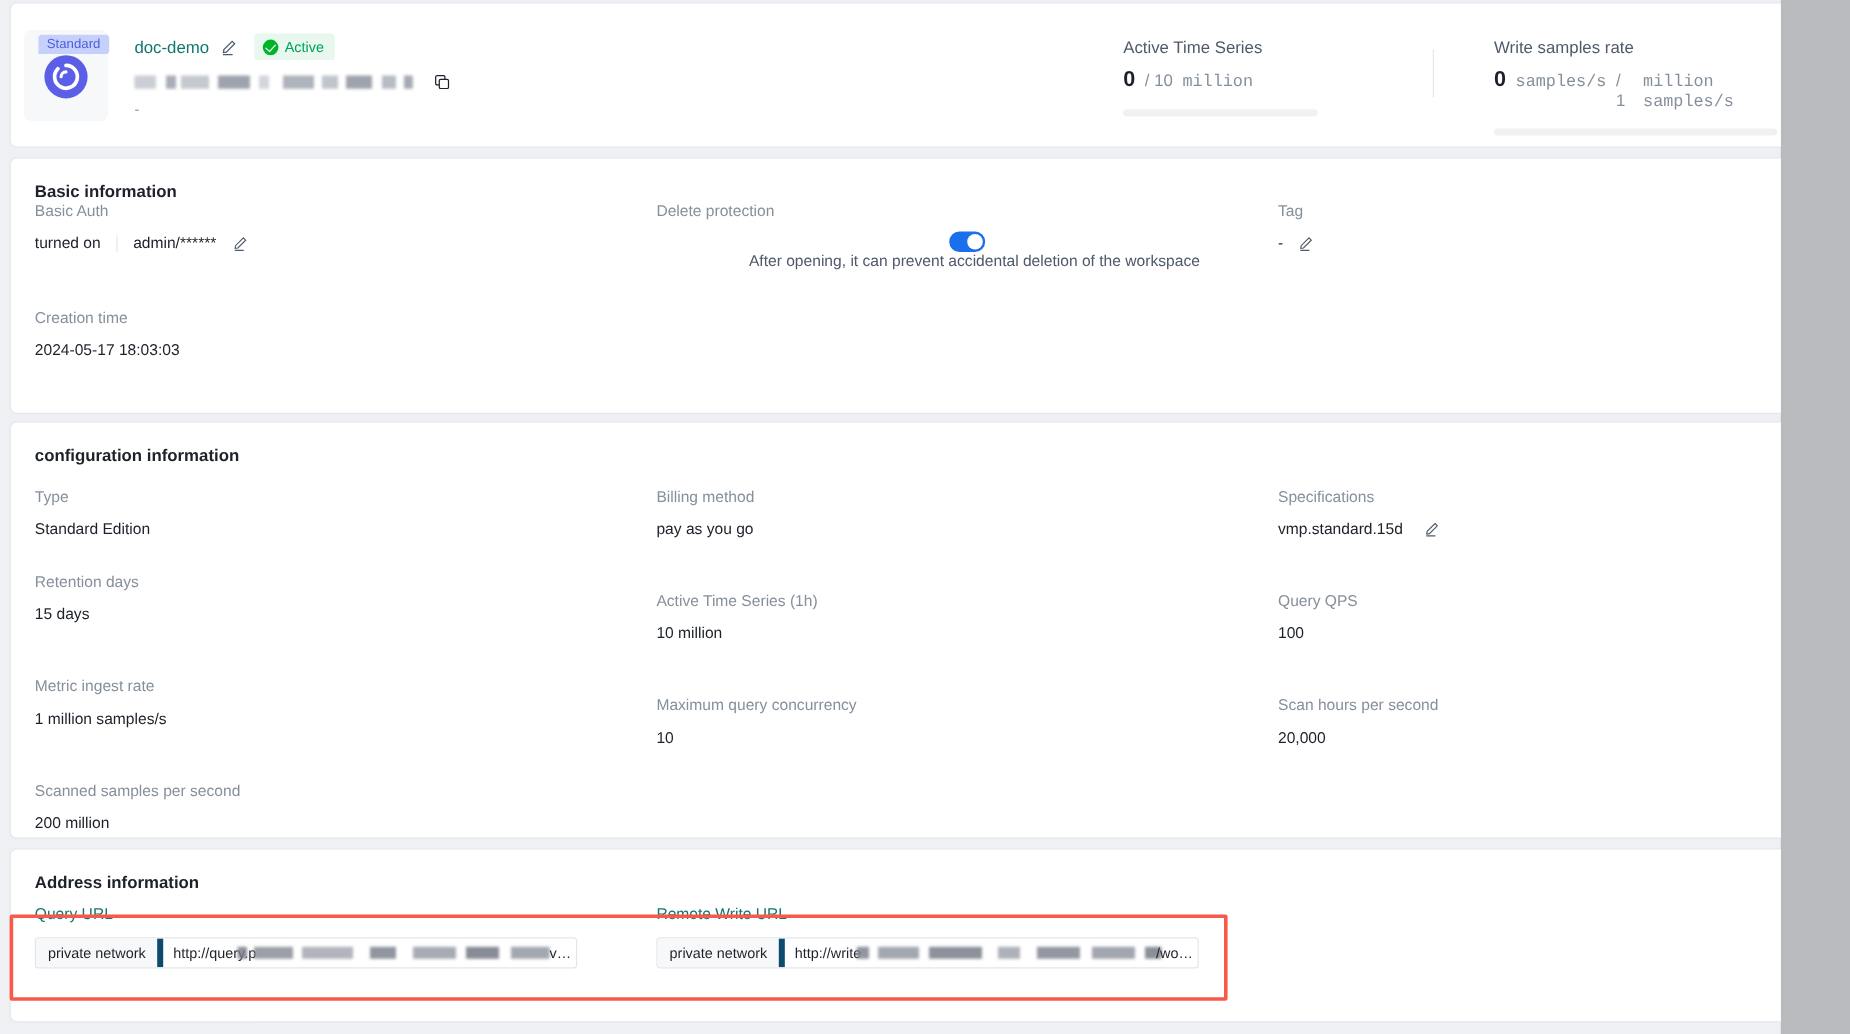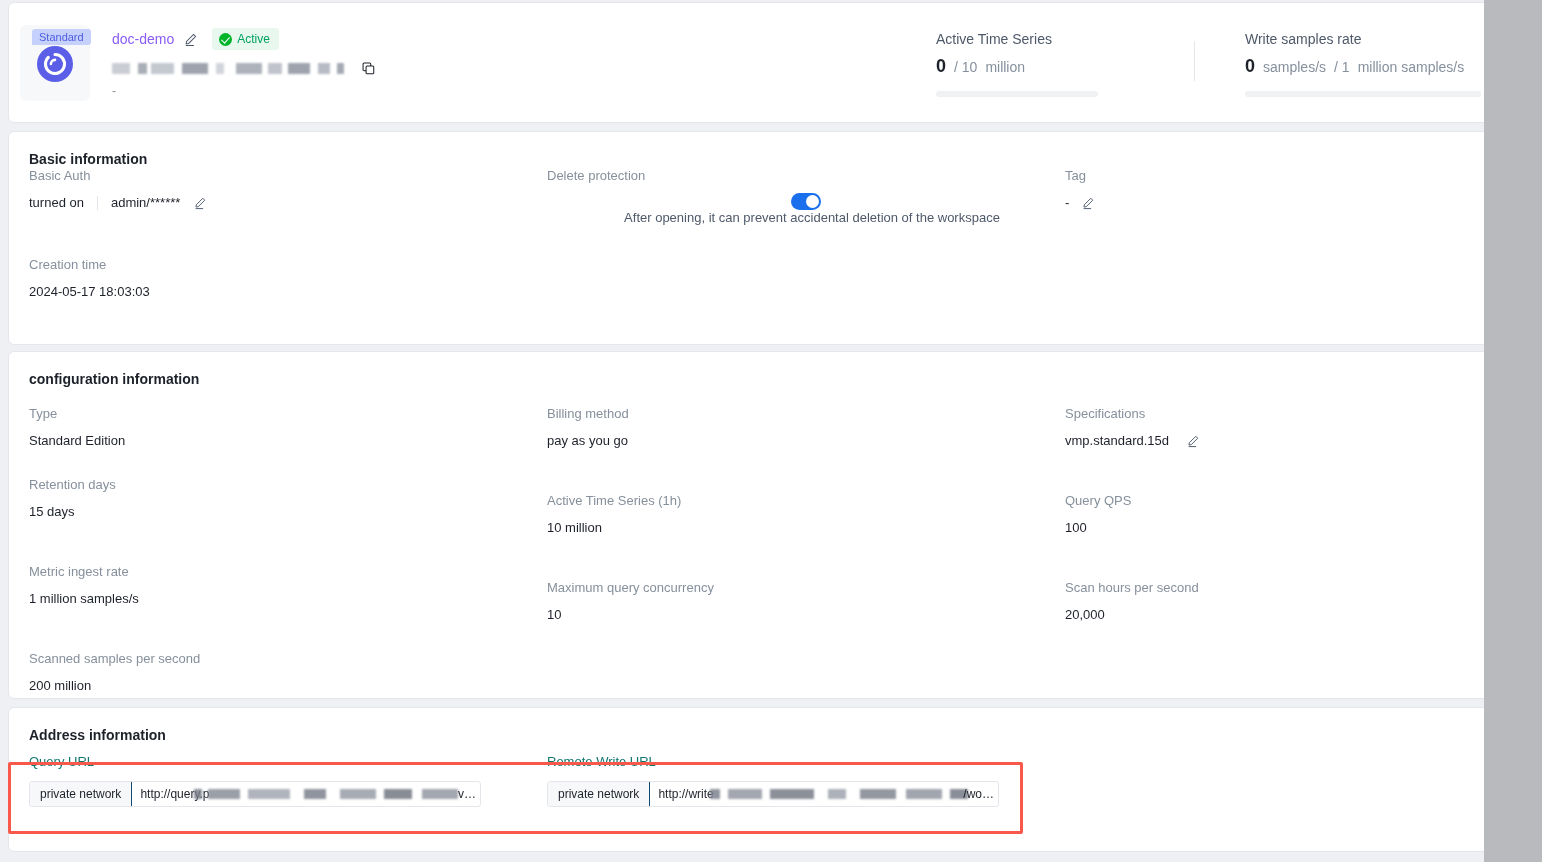--- a/index.html
+++ b/index.html
@@ -59,21 +59,21 @@
     background: #5b5fe8;
   }
   .logo-circle svg { position: absolute; left: 0; top: 0; }
 
   .header-main {
     margin: 26px 0 0 22px;
     flex: none;
     width: 420px;
   }
   .title-row { display: flex; align-items: center; gap: 9px; height: 20px; }
-  .ws-name { font-size: 14px; color: #8b5cf6; line-height: 20px; }
+  .ws-name { font-size: 14px; color: #0f766e; line-height: 20px; }
   .pencil { display: inline-block; width: 15px; height: 15px; cursor: pointer; }
   .pencil svg { display: block; }
   .status-badge {
     display: inline-flex; align-items: center; gap: 5px;
     background: #e8f8ee; color: #00a261;
     font-size: 12px; line-height: 18px;
     padding: 2px 9px 2px 7px; border-radius: 3px;
     margin-left: 5px;
   }
   .check-circle {
@@ -115,21 +115,21 @@
     align-items: flex-start;
   }
   .metric { width: 258px; position: relative; }
   .metric-divider {
     width: 1px; background: #e5e6eb; height: 40px;
     margin: 12px 0 0 0; align-self: flex-start;
   }
   .metric-label { font-size: 14px; color: #4e5969; line-height: 20px; }
   .metric-value { margin-top: 7px; display: flex; align-items: baseline; }
   .metric-num { font-size: 18px; font-weight: bold; color: #1d2129; }
-  .metric-unit { font-size: 14px; color: #86909c; margin-left: 8px; }
+  .metric-unit { font-size: 14px; color: #86909c; margin-left: 8px; font-family: Liberation Mono, monospace; }
   .metric-sep { font-size: 14px; color: #86909c; margin-left: 8px; }
   .metric-bar {
     margin-top: 14px; height: 6px; width: 162px;
     background: #f0f1f3; border-radius: 3px;
   }
   .metric-bar.wide { width: 236px; }
 
   
   .section-title {
     font-size: 14px; font-weight: bold; color: #1d2129;
@@ -193,21 +193,21 @@
     margin-top: 10px;
     display: flex; align-items: stretch;
     height: 26px; width: 452px;
     border: 1px solid #e5e6eb; border-radius: 3px;
     background: #fff; overflow: hidden;
   }
   .url-tag {
     background: #f7f8fa; color: #1d2129;
     font-size: 12px; line-height: 24px;
     padding: 0 10px; white-space: nowrap;
-    border-right: 1px solid #0c4a6e;
+    border-right: 5px solid #0c4a6e;
   }
   .url-text {
     flex: 1; position: relative;
     font-size: 12px; color: #1d2129; line-height: 24px;
     padding-left: 8px; overflow: hidden; white-space: nowrap;
   }
   .url-mask {
     position: absolute; top: 7px; height: 10px;
     filter: blur(1.2px);
   }

